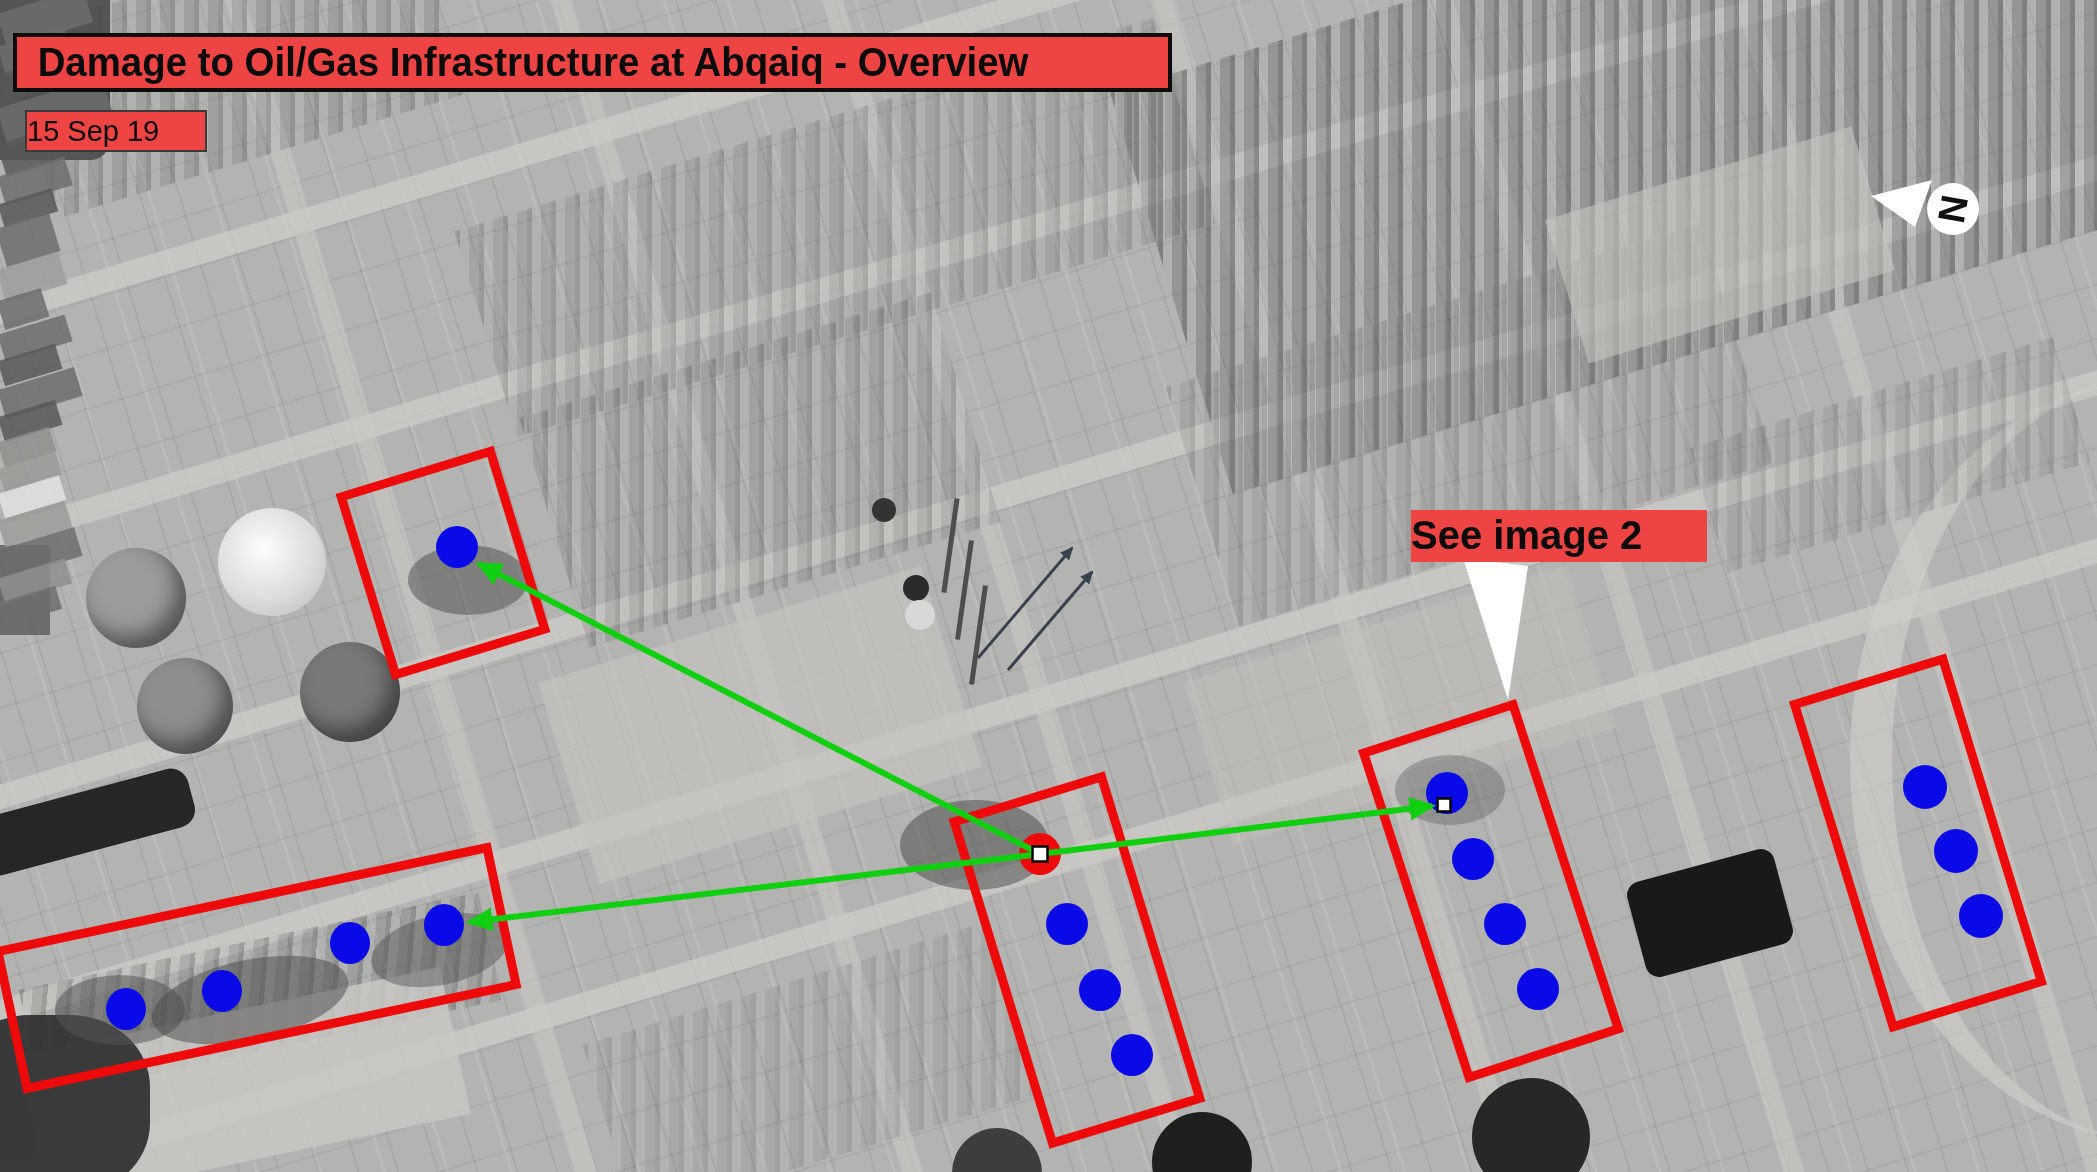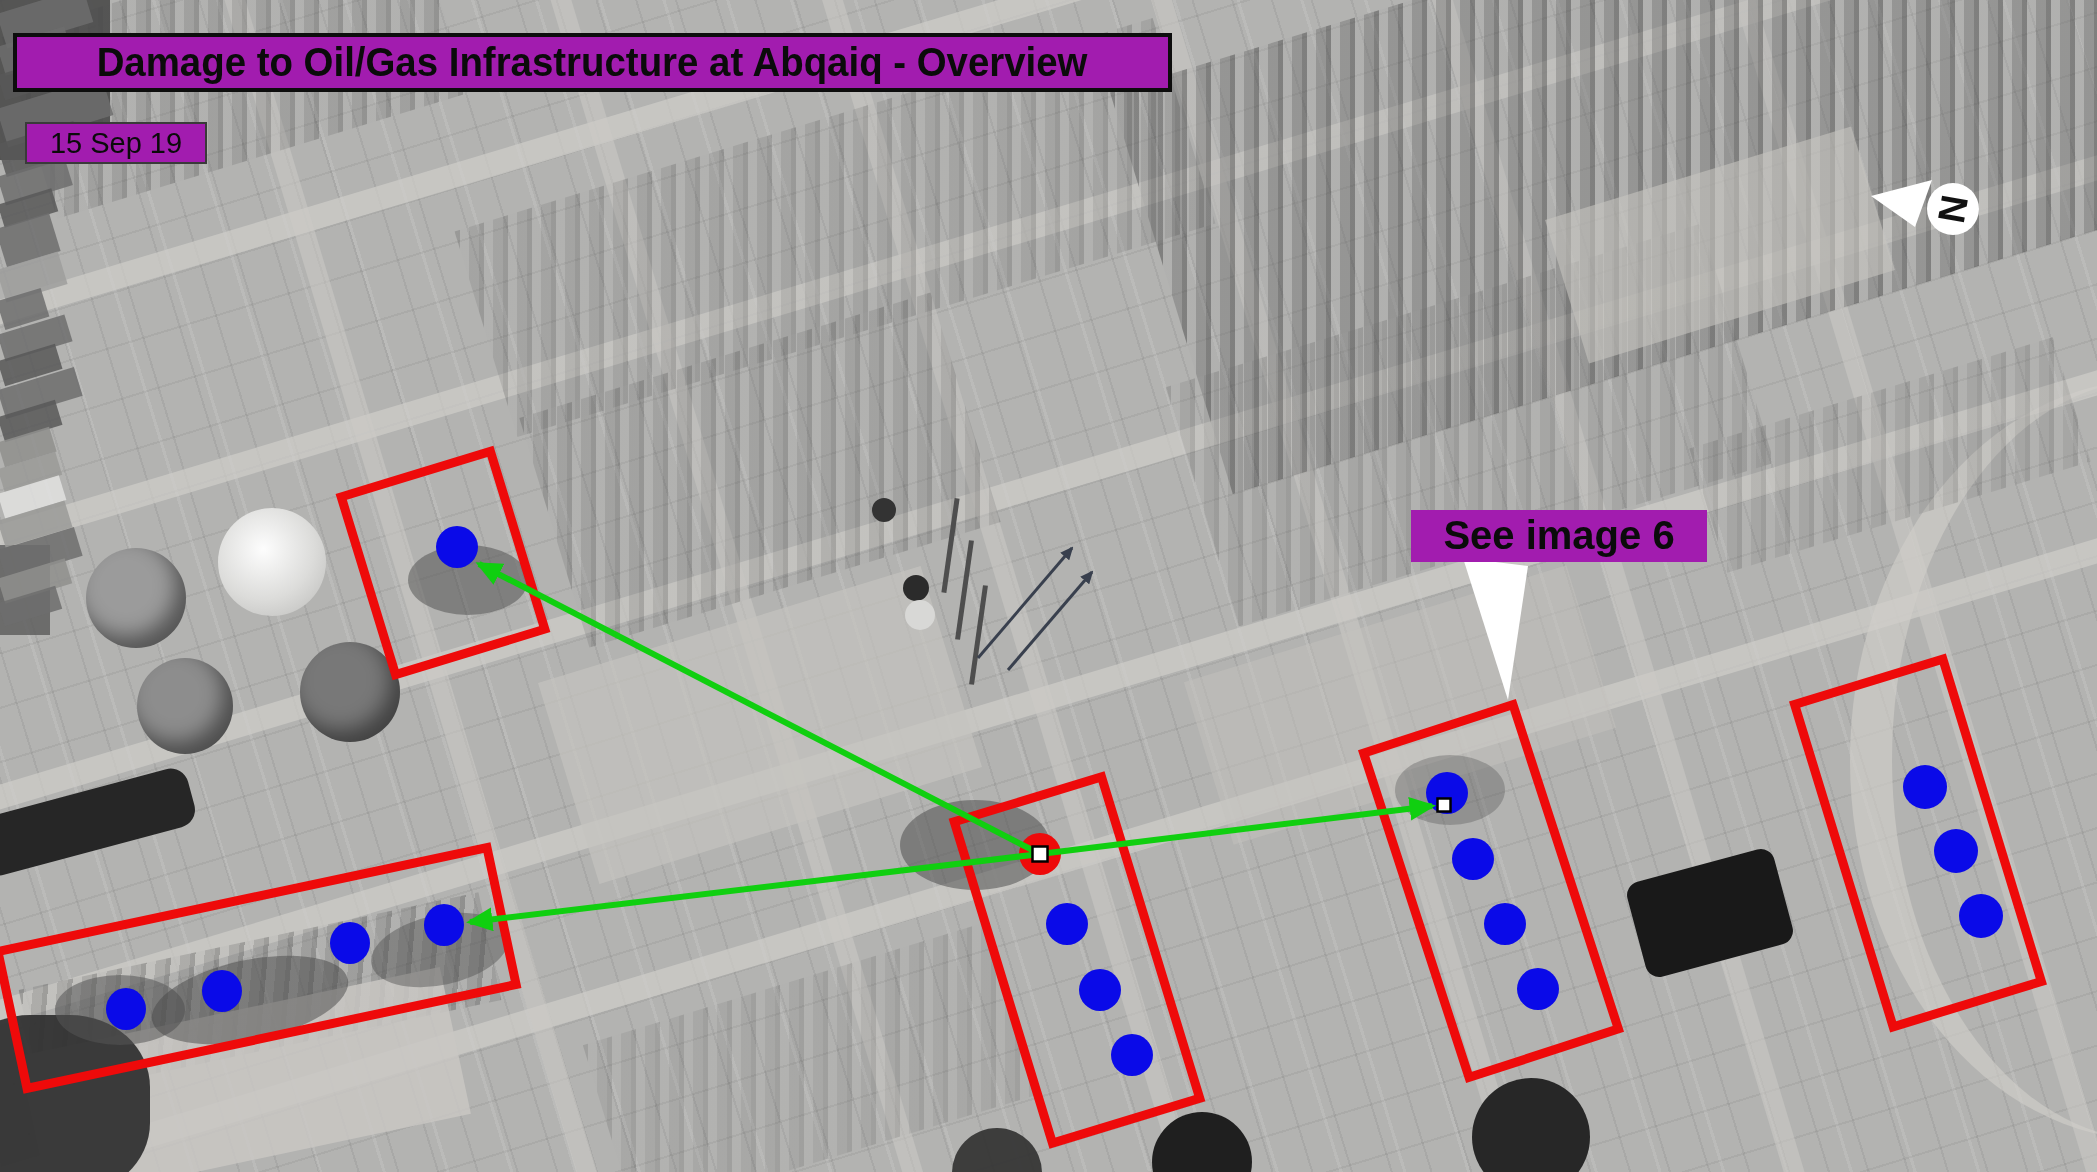--- a/index.html
+++ b/index.html
@@ -16,27 +16,27 @@
   .r12{transform:rotate(-12deg);}
   .rk{background:repeating-linear-gradient(107deg, rgba(62,62,62,.55) 0 5px,
        rgba(168,168,168,.28) 5px 14px, rgba(105,105,105,.5) 14px 24px);}
   .roadh{position:absolute;height:24px;background:#cfcdc9;opacity:.72;
          transform:rotate(-16.7deg);transform-origin:left center;}
   .roadv{position:absolute;width:20px;background:#cccac6;opacity:.55;
          transform:rotate(-16.7deg);}
   .tank{border-radius:50%;box-shadow:inset -10px -12px 20px rgba(0,0,0,.45);}
   .bld{background:#6d6d6d;opacity:.85;transform:rotate(-17deg);}
   svg{position:absolute;left:0;top:0;}
-  .label{position:absolute;background:#a21caf;color:#0b0b0b;text-align:center;
+  .label{position:absolute;background:#ef4444;color:#0b0b0b;
          white-space:nowrap;}
   .sq{display:inline-block;white-space:nowrap;transform:scaleX(.70);transform-origin:50% 50%;}
   .sq97{display:inline-block;white-space:nowrap;transform:scaleX(.96);transform-origin:50% 50%;}
   #title-box{left:13px;top:33px;width:1159px;height:59px;line-height:51px;
              border:4px solid #0d0d0d;font-weight:bold;font-size:40px;box-sizing:border-box;}
-  #date-box{left:25px;top:122px;width:182px;height:42px;line-height:38px;
+  #date-box{left:25px;top:110px;width:182px;height:42px;line-height:38px;
             border:2px solid #3a3a3a;font-size:29px;box-sizing:border-box;}
   #note-box{left:722px;top:167px;width:463px;height:96px;font-weight:bold;
             font-size:41px;line-height:47px;padding-top:1px;}
   #callout-box{left:1411px;top:510px;width:296px;height:52px;line-height:50px;
                font-weight:bold;font-size:40px;}
 </style>
 </head>
 <body>
 
 <div id="stage">
@@ -161,16 +161,16 @@
       <text x="1953" y="209" fill="#111111" font-size="38" font-weight="bold" text-anchor="middle" dominant-baseline="central" font-family="&quot;Liberation Sans&quot;,&quot;DejaVu Sans&quot;,sans-serif" transform="rotate(100 1953 209)">N</text>
     </svg>
 
   <div class="label" id="title-box">
     <span class="sq97">Damage to Oil/Gas Infrastructure at Abqaiq - Overview</span>
   </div>
   <div class="label" id="date-box">
     <span>15 Sep 19</span>
   </div>
   <div class="label" id="callout-box">
-    <span>See image 6</span>
+    <span>See image 2</span>
   </div>
 
 </div>
 
 </body></html>

